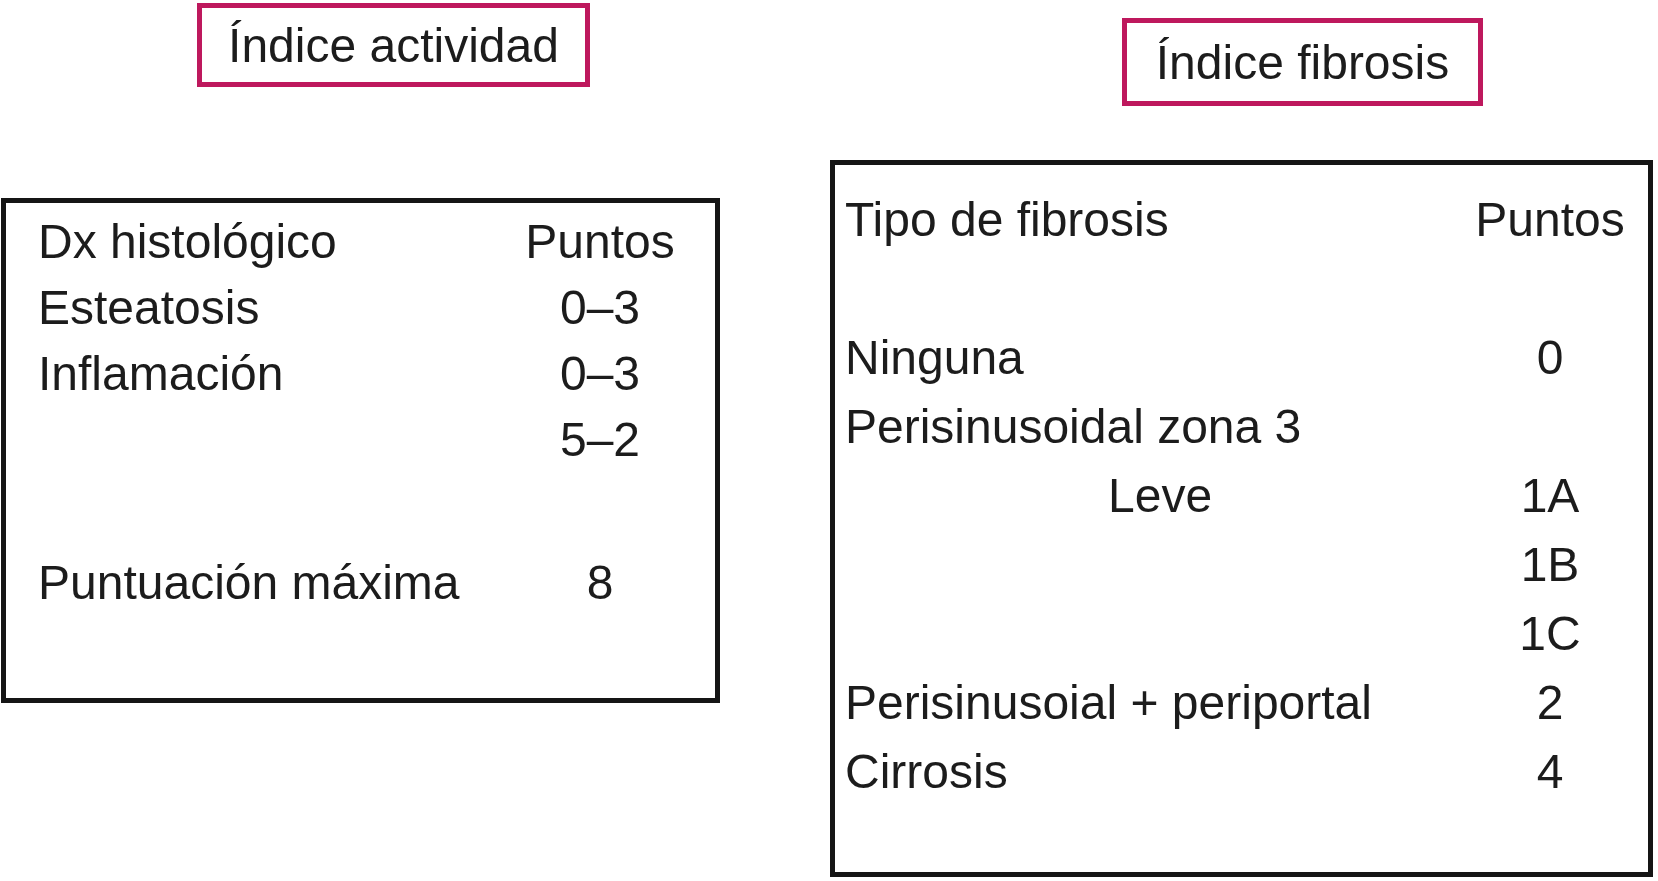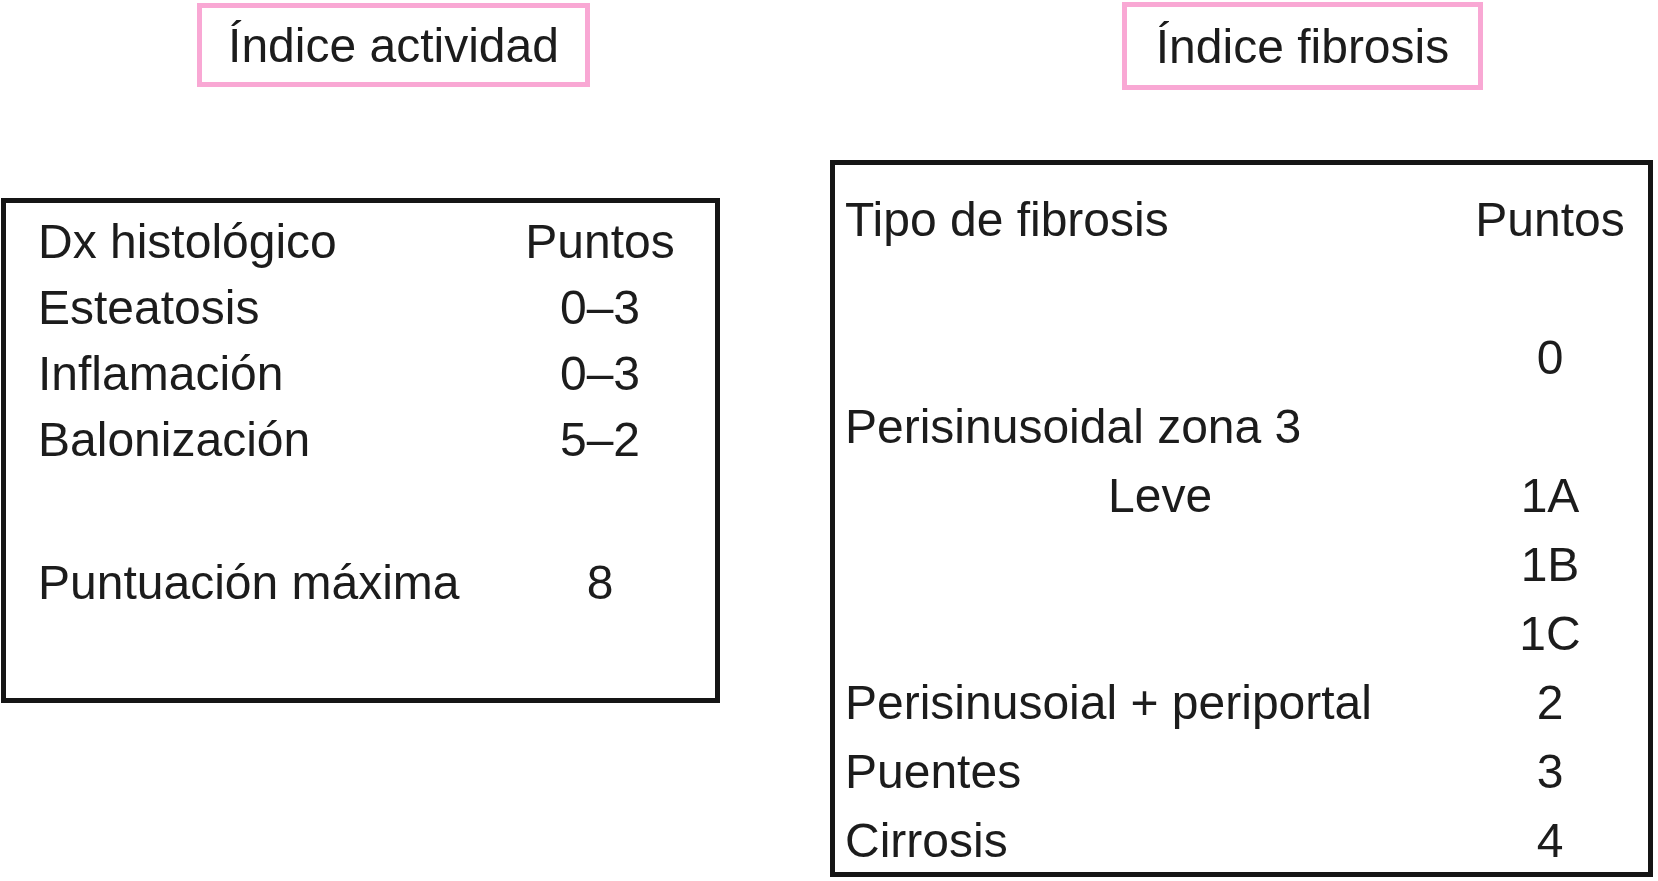--- a/index.html
+++ b/index.html
@@ -6,29 +6,29 @@
   .canvas{
     position:relative;
     width:1658px;height:881px;
     background:#ffffff;
     font-family:"Liberation Sans", sans-serif;
     color:#1c1c1c;
     overflow:hidden;
   }
   .title-box{
     position:absolute;
-    border:5px solid #f9a8d4;
+    border:5px solid #be185d;
     box-sizing:border-box;
     display:flex;align-items:center;justify-content:center;
     font-size:48px;
     white-space:nowrap;
     background:#ffffff;
   }
   .title-activity{left:197px;top:3px;width:393px;height:84px;}
-  .title-fibrosis{left:1122px;top:2px;width:361px;height:88px;}
+  .title-fibrosis{left:1122px;top:18px;width:361px;height:88px;}
 
   .table-box{
     position:absolute;
     border:5px solid #151515;
     box-sizing:border-box;
     font-size:48px;
     background:#ffffff;
   }
   .table-activity{left:1px;top:198px;width:719px;height:505px;}
   .table-fibrosis{left:830px;top:160px;width:823px;height:717px;}
@@ -72,35 +72,35 @@
     </div>
     <div class="row act-row-first">
       <span class="label">Esteatosis</span>
       <span class="value">0–3</span>
     </div>
     <div class="row">
       <span class="label">Inflamación</span>
       <span class="value">0–3</span>
     </div>
     <div class="row">
-      <span class="label">Balonización</span>
       <span class="value">5–2</span>
     </div>
     <div class="row act-footer">
       <span class="label">Puntuación máxima</span>
       <span class="value">8</span>
     </div>
   </div>
 
   <div class="table-box table-fibrosis">
     <div class="row fib-header">
       <span class="label">Tipo de fibrosis</span>
       <span class="value">Puntos</span>
     </div>
     <div class="row fib-row-first">
+      <span class="label">Ninguna</span>
       <span class="value">0</span>
     </div>
     <div class="row">
       <span class="label">Perisinusoidal zona 3</span>
       <span class="value"></span>
     </div>
     <div class="row indent">
       <span class="label">Leve</span>
       <span class="value">1A</span>
     </div>
@@ -108,22 +108,18 @@
       <span class="value">1B</span>
     </div>
     <div class="row">
       <span class="value">1C</span>
     </div>
     <div class="row">
       <span class="label">Perisinusoial + periportal</span>
       <span class="value">2</span>
     </div>
     <div class="row">
-      <span class="label">Puentes</span>
-      <span class="value">3</span>
-    </div>
-    <div class="row">
       <span class="label">Cirrosis</span>
       <span class="value">4</span>
     </div>
   </div>
 
 </div>
 
 </body></html>

